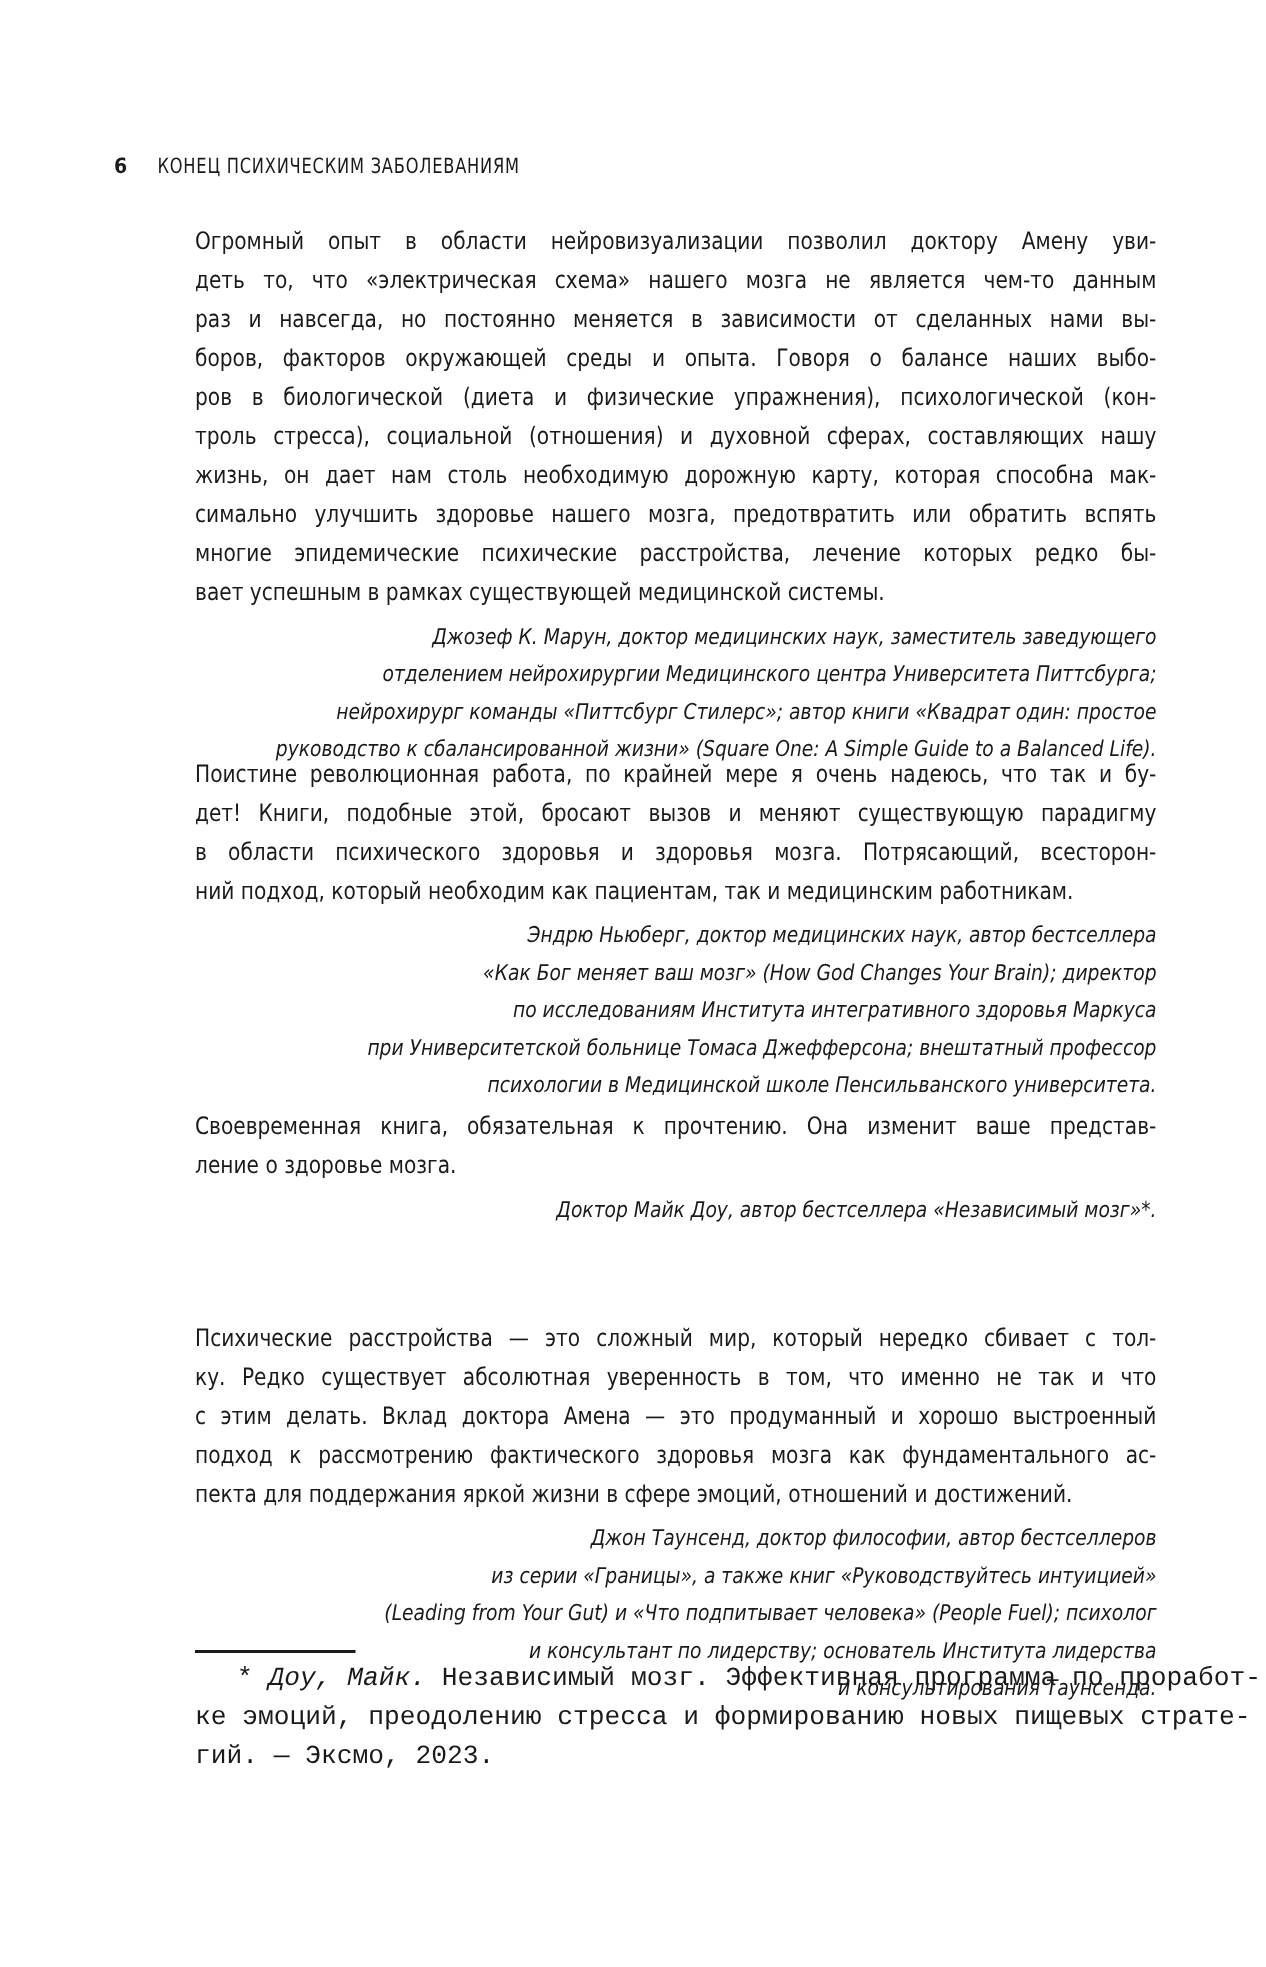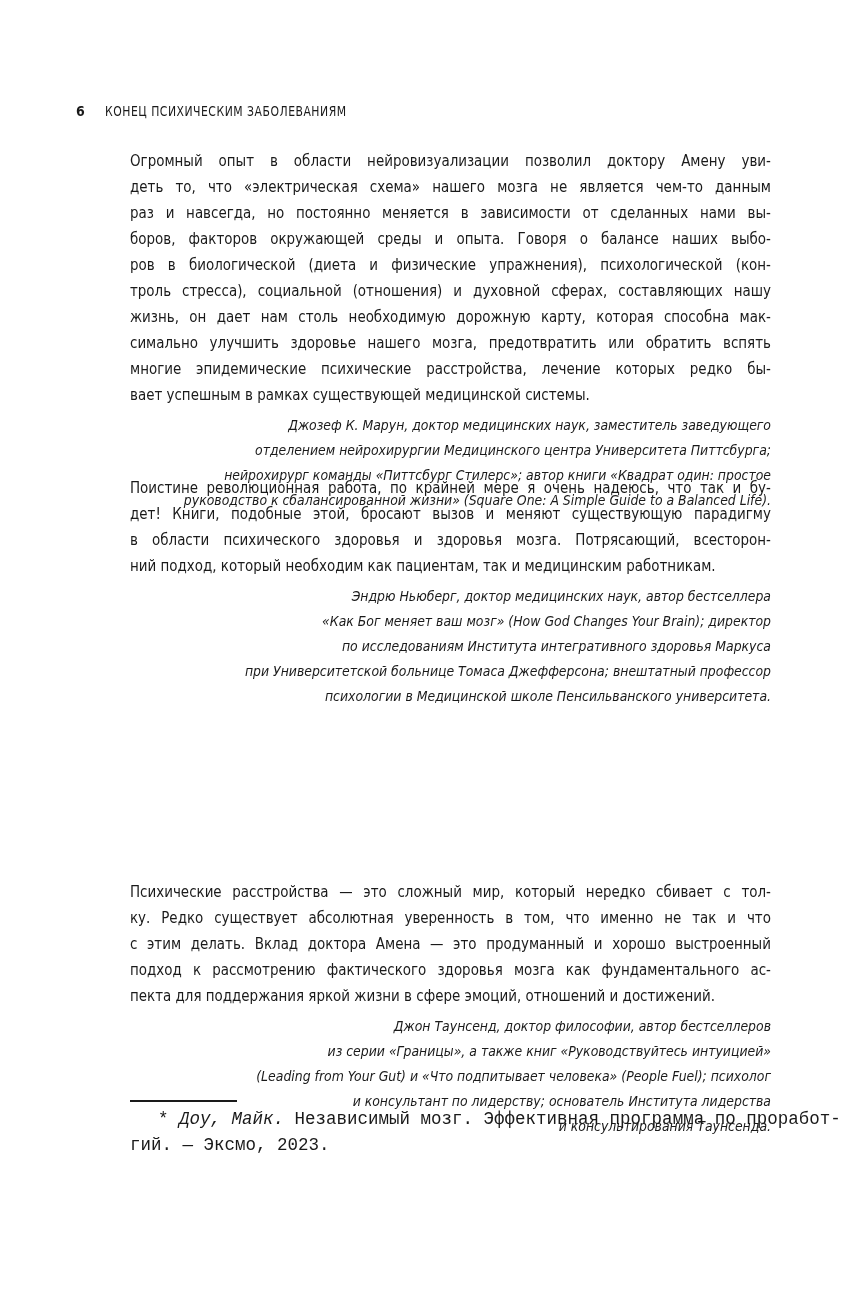--- a/index.html
+++ b/index.html
@@ -45,37 +45,47 @@
     </div>
     <div style="height:5px;"></div>
     <div>
       <span class="line attr-line">Джозеф К. Марун, доктор медицинских наук, заместитель заведующего</span>
       <span class="line attr-line">отделением нейрохирургии Медицинского центра Университета Питтсбурга;</span>
       <span class="line attr-line">нейрохирург команды «Питтсбург Стилерс»; автор книги «Квадрат один: простое</span>
       <span class="line attr-line">руководство к сбалансированной жизни» (Square One: A Simple Guide to a Balanced Life).</span>
     </div>
   </div>
 
-  <div class="block" style="top:475px;">
+  <div class="block" style="top:503px;">
     <div>
       <span class="line body-line">Поистине революционная работа, по крайней мере я очень надеюсь, что так и бу-</span>
       <span class="line body-line">дет! Книги, подобные этой, бросают вызов и меняют существующую парадигму</span>
       <span class="line body-line">в области психического здоровья и здоровья мозга. Потрясающий, всесторон-</span>
       <span class="line body-line last">ний подход, который необходим как пациентам, так и медицинским работникам.</span>
     </div>
     <div style="height:5px;"></div>
     <div>
       <span class="line attr-line">Эндрю Ньюберг, доктор медицинских наук, автор бестселлера</span>
       <span class="line attr-line">«Как Бог меняет ваш мозг» (How God Changes Your Brain); директор</span>
       <span class="line attr-line">по исследованиям Института интегративного здоровья Маркуса</span>
       <span class="line attr-line">при Университетской больнице Томаса Джефферсона; внештатный профессор</span>
       <span class="line attr-line">психологии в Медицинской школе Пенсильванского университета.</span>
     </div>
   </div>
 
+  <div class="block" style="top:738px;">
+    <div>
+      <span class="line body-line">Своевременная книга, обязательная к прочтению. Она изменит ваше представ-</span>
+      <span class="line body-line last">ление о здоровье мозга.</span>
+    </div>
+    <div style="height:5px;"></div>
+    <div>
+      <span class="line attr-line">Доктор Майк Доу, автор бестселлера «Независимый мозг»*.</span>
+    </div>
+  </div>
 
   <div class="block" style="top:839px;margin-top:40px;">
     <div>
       <span class="line body-line">Психические расстройства — это сложный мир, который нередко сбивает с тол-</span>
       <span class="line body-line">ку. Редко существует абсолютная уверенность в том, что именно не так и что</span>
       <span class="line body-line">с этим делать. Вклад доктора Амена — это продуманный и хорошо выстроенный</span>
       <span class="line body-line">подход к рассмотрению фактического здоровья мозга как фундаментального ас-</span>
       <span class="line body-line last">пекта для поддержания яркой жизни в сфере эмоций, отношений и достижений.</span>
     </div>
     <div style="height:5px;"></div>
@@ -84,16 +94,17 @@
       <span class="line attr-line">из серии «Границы», а также книг «Руководствуйтесь интуицией»</span>
       <span class="line attr-line">(Leading from Your Gut) и «Что подпитывает человека» (People Fuel); психолог</span>
       <span class="line attr-line">и консультант по лидерству; основатель Института лидерства</span>
       <span class="line attr-line">и консультирования Таунсенда.</span>
     </div>
   </div>
 
   <div class="footnote-rule"></div>
   <div class="footnote">
     <span class="fn-line first"><span>*</span> <em>Доу, Майк.</em><span> Независимый мозг. Эффективная программа по проработ-</span></span>
+    <span class="fn-line">ке эмоций, преодолению стресса и формированию новых пищевых страте-</span>
     <span class="fn-line last">гий. — Эксмо, 2023.</span>
   </div>
 
 </div>
 
 </body></html>

